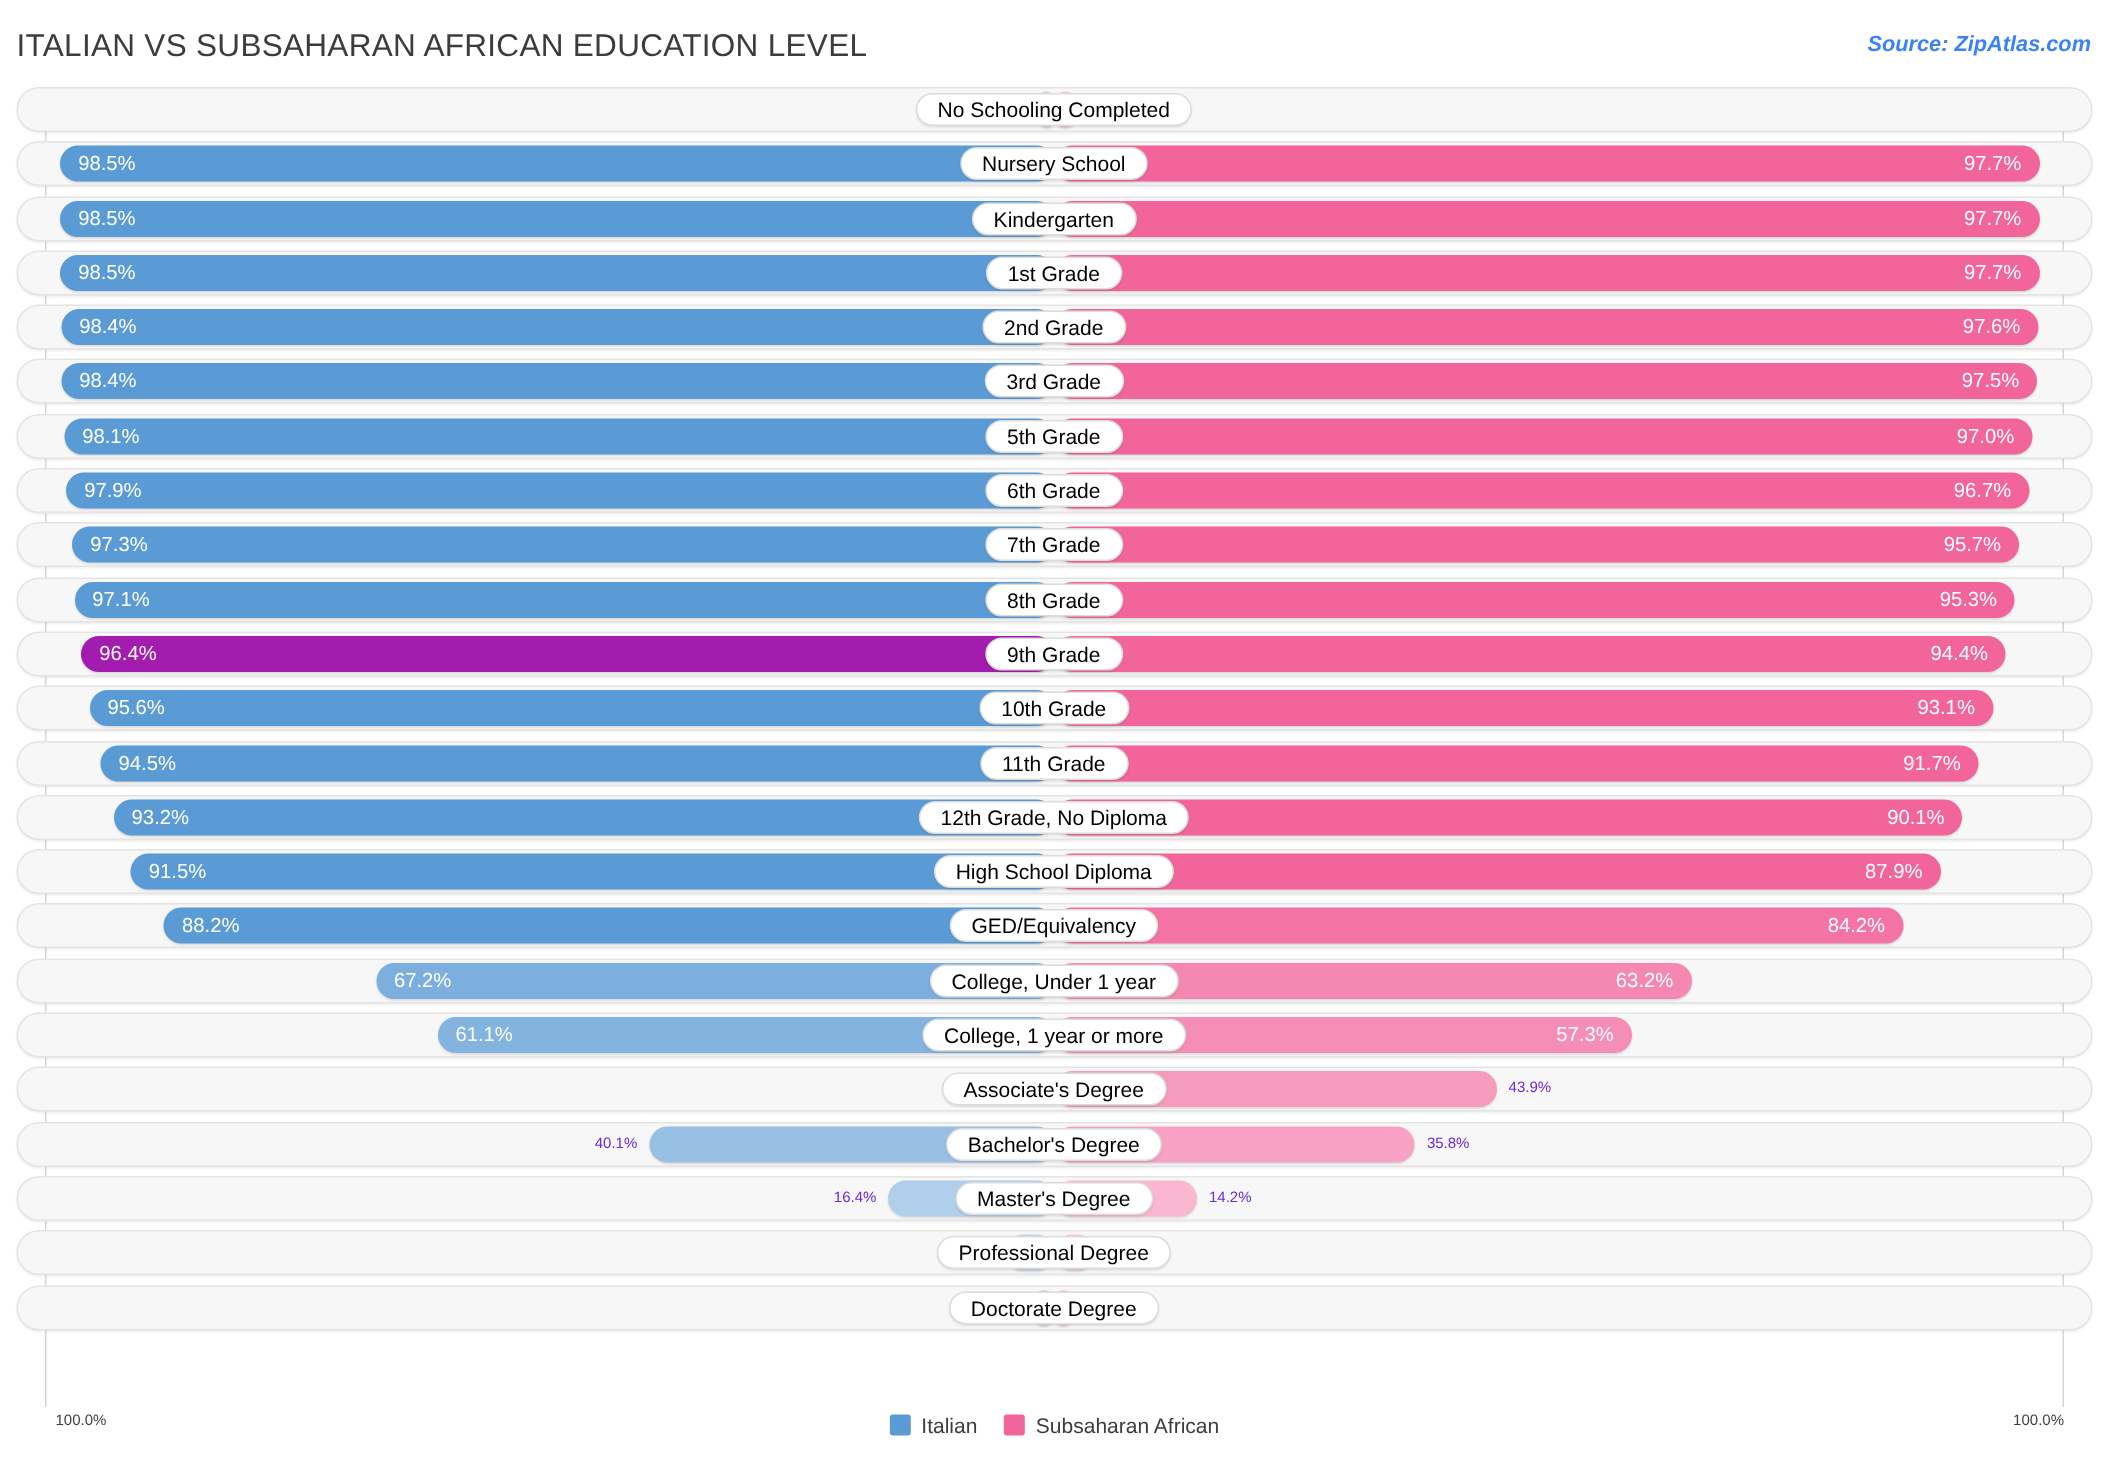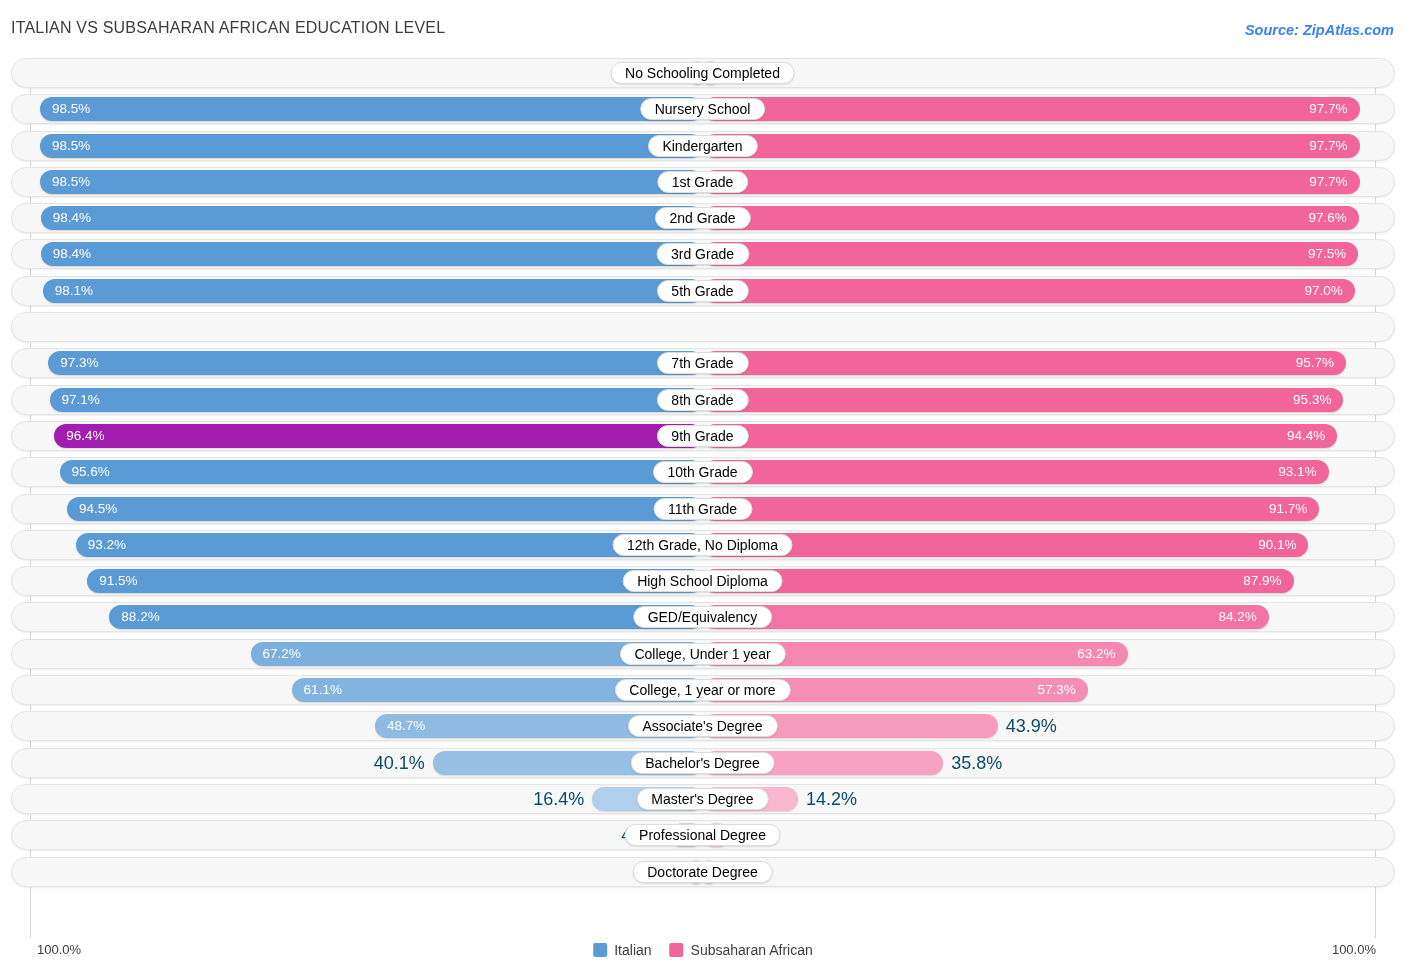--- a/index.html
+++ b/index.html
@@ -12,21 +12,21 @@
     overflow: hidden;
   }
   .page { position: relative; width: 1406px; height: 975px; background:#fff; }
 
   
   .header {
     position: absolute; left: 0; top: 0; width: 1406px; height: 58px;
   }
   .title {
     position: absolute; left: 11px; top: 19px;
-    font-size: 16px; font-weight: 400; color: #3c3c3c;
+    font-size: 21px; font-weight: 400; color: #3c3c3c;
     letter-spacing: 0.2px; white-space: nowrap;
   }
   .source {
     position: absolute; right: 12px; top: 22px;
     font-size: 14.5px; font-style: italic; font-weight: 700; color: #3b82f6;
     white-space: nowrap;
   }
 
   
   .chart {
@@ -76,21 +76,21 @@
   .bar .val {
     position: absolute; top: 0; height: 24px; line-height: 24px;
     font-size: 13.5px; color: #ffffff; white-space: nowrap;
   }
   .bar.left  .val { left: 12px; }
   .bar.right .val { right: 12px; }
 
   
   .valout {
     position: absolute; top: 0; height: 24px; line-height: 24px;
-    font-size: 18px; color: #0c4a6e; white-space: nowrap;
+    font-size: 10px; color: #6d28d9; white-space: nowrap;
   }
   .valout.left  { right: 100%; margin-right: 8px; }
   .valout.right { left: 100%;  margin-left: 8px; }
 
   
   .cat {
     position: absolute; left: 50%; top: 1px;
     transform: translateX(-50%);
     height: 22px; line-height: 21px;
     padding: 0 14px;
@@ -100,21 +100,21 @@
     font-size: 14px; color: #000000; white-space: nowrap;
     box-shadow: 0 1px 1.5px rgba(0,0,0,0.10);
   }
 
   
   .footer {
     position: absolute; left: 0; top: 936px; width: 1406px; height: 39px;
   }
   .axis-min, .axis-max {
     position: absolute; top: 6px;
-    font-size: 13px; color: #3d3d3d; white-space: nowrap;
+    font-size: 10px; color: #3d3d3d; white-space: nowrap;
   }
   .axis-min { left: 37px; }
   .axis-max { right: 30px; }
 
   .legend {
     position: absolute; left: 50%; top: 6px;
     transform: translateX(-50%);
     display: flex; align-items: center; gap: 18px;
     white-space: nowrap;
   }
@@ -245,20 +245,33 @@
             <div class="half right">
               <div class="bar right" style="width: 97%; background: rgb(242, 101, 154);">
                 <span class="val">97.0%</span>
               </div>
             </div>
             <div class="cat">5th Grade</div>
           </div>
         </div>
         <div class="row">
           <div class="track"></div>
+          <div class="barzone">
+            <div class="half left">
+              <div class="bar left" style="width: 97.9%; background: rgb(91, 155, 213);">
+                <span class="val">97.9%</span>
+              </div>
+            </div>
+            <div class="half right">
+              <div class="bar right" style="width: 96.7%; background: rgb(242, 101, 154);">
+                <span class="val">96.7%</span>
+              </div>
+            </div>
+            <div class="cat">6th Grade</div>
+          </div>
         </div>
         <div class="row">
           <div class="track"></div>
           <div class="barzone">
             <div class="half left">
               <div class="bar left" style="width: 97.3%; background: rgb(91, 155, 213);">
                 <span class="val">97.3%</span>
               </div>
             </div>
             <div class="half right">
@@ -409,25 +422,20 @@
               <div class="bar right" style="width: 57.3%; background: rgb(245, 142, 181);">
                 <span class="val">57.3%</span>
               </div>
             </div>
             <div class="cat">College, 1 year or more</div>
           </div>
         </div>
         <div class="row">
           <div class="track"></div>
           <div class="barzone">
-            <div class="half left">
-              <div class="bar left" style="width: 48.7%; background: rgb(143, 187, 226);">
-                <span class="val">48.7%</span>
-              </div>
-            </div>
             <div class="half right">
               <div class="bar right" style="width: 43.9%; background: rgb(247, 155, 189);">
                 <span class="valout right">43.9%</span>
               </div>
             </div>
             <div class="cat">Associate's Degree</div>
           </div>
         </div>
         <div class="row">
           <div class="track"></div>

